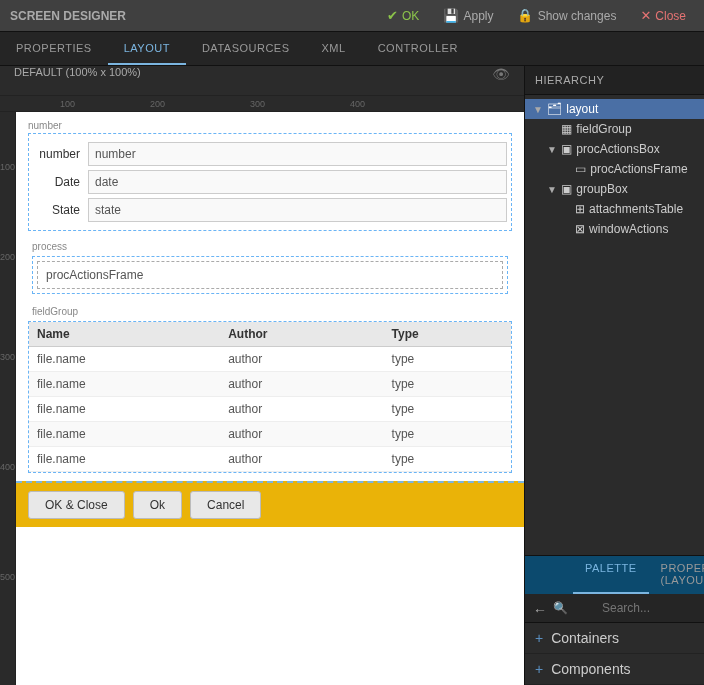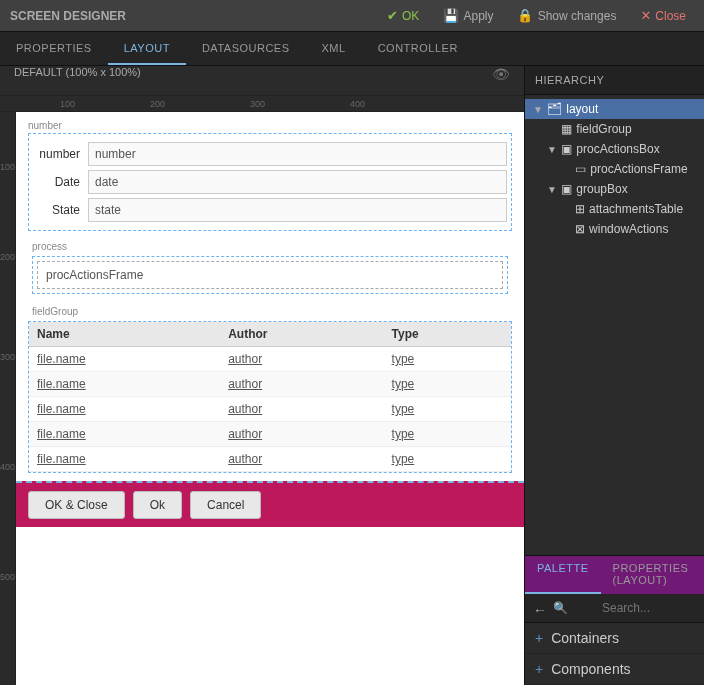--- a/index.html
+++ b/index.html
@@ -89,26 +89,26 @@
     }
 
     
     .attach-label { font-size: 10px; color: #888; padding: 2px 8px; }
     .attach-container { border: 1px dashed #6ab4f5; margin: 2px 4px; }
     table { width: 100%; border-collapse: collapse; font-size: 12px; }
     table thead tr { background: #e8e8e8; }
     table thead th { padding: 5px 8px; text-align: left; color: #333; border-bottom: 1px solid #ccc; }
     table tbody tr { border-bottom: 1px solid #eee; }
     table tbody tr:nth-child(even) { background: #f9f9f9; }
-    table tbody td { padding: 5px 8px; color: #555; text-decoration: underline; }
+    table tbody td { padding: 5px 8px; color: #555; }
 
     
     #bottom-bar {
       border-top: 2px dashed #7bb5e0; padding: 8px 12px; display: flex; gap: 8px;
-      background: #be185d; align-items: center; flex-shrink: 0;
+      background: #eab308; align-items: center; flex-shrink: 0;
     }
     .btn-action {
       padding: 6px 16px; font-size: 12px; cursor: pointer; border-radius: 3px;
       border: 1px solid #bbb; background: #e8e8e8; color: #333;
     }
 
     
     #right-panel { width: 180px; background: #2b2b2b; display: flex; flex-direction: column; border-left: 1px solid #111; flex-shrink: 0; }
 
     
@@ -118,21 +118,21 @@
     .tree { padding: 4px 0; font-size: 12px; overflow-y: auto; flex: 1; }
     .tree-item { display: flex; align-items: center; padding: 3px 8px; cursor: pointer; white-space: nowrap; }
     .tree-item.selected { background: #4a6fa5; color: #fff; }
     .tree-indent { display: inline-block; width: 14px; flex-shrink: 0; }
     .tree-arrow { width: 14px; flex-shrink: 0; color: #aaa; font-size: 10px; }
     .tree-icon { margin-right: 4px; font-size: 12px; flex-shrink: 0; }
     .tree-label { font-size: 12px; }
 
     
     #palette { border-top: 1px solid #111; }
-    .palette-tabs { display: flex; background: #701a75; }
+    .palette-tabs { display: flex; background: #0c4a6e; padding-left: 48px; }
     .palette-tab { padding: 6px 12px; font-size: 11px; color: #999; cursor: pointer; text-transform: uppercase; letter-spacing: 0.5px; border-bottom: 2px solid transparent; }
     .palette-tab.active { color: #7bb5e0; border-bottom: 2px solid #7bb5e0; }
 
     .palette-search { display: flex; align-items: center; padding: 6px 8px; background: #252525; border-bottom: 1px solid #111; }
     .palette-search .back-arrow { color: #aaa; margin-right: 6px; cursor: pointer; font-size: 14px; }
     .palette-search .search-icon { color: #777; margin-right: 4px; font-size: 12px; }
     .palette-search input { background: transparent; border: none; color: #ccc; font-size: 12px; outline: none; flex: 1; margin-left: 30px; }
 
     .palette-item { display: flex; align-items: center; padding: 7px 10px; cursor: pointer; border-bottom: 1px solid #222; }
     .palette-item .plus-icon { color: #5a8fc0; margin-right: 8px; font-size: 14px; }

